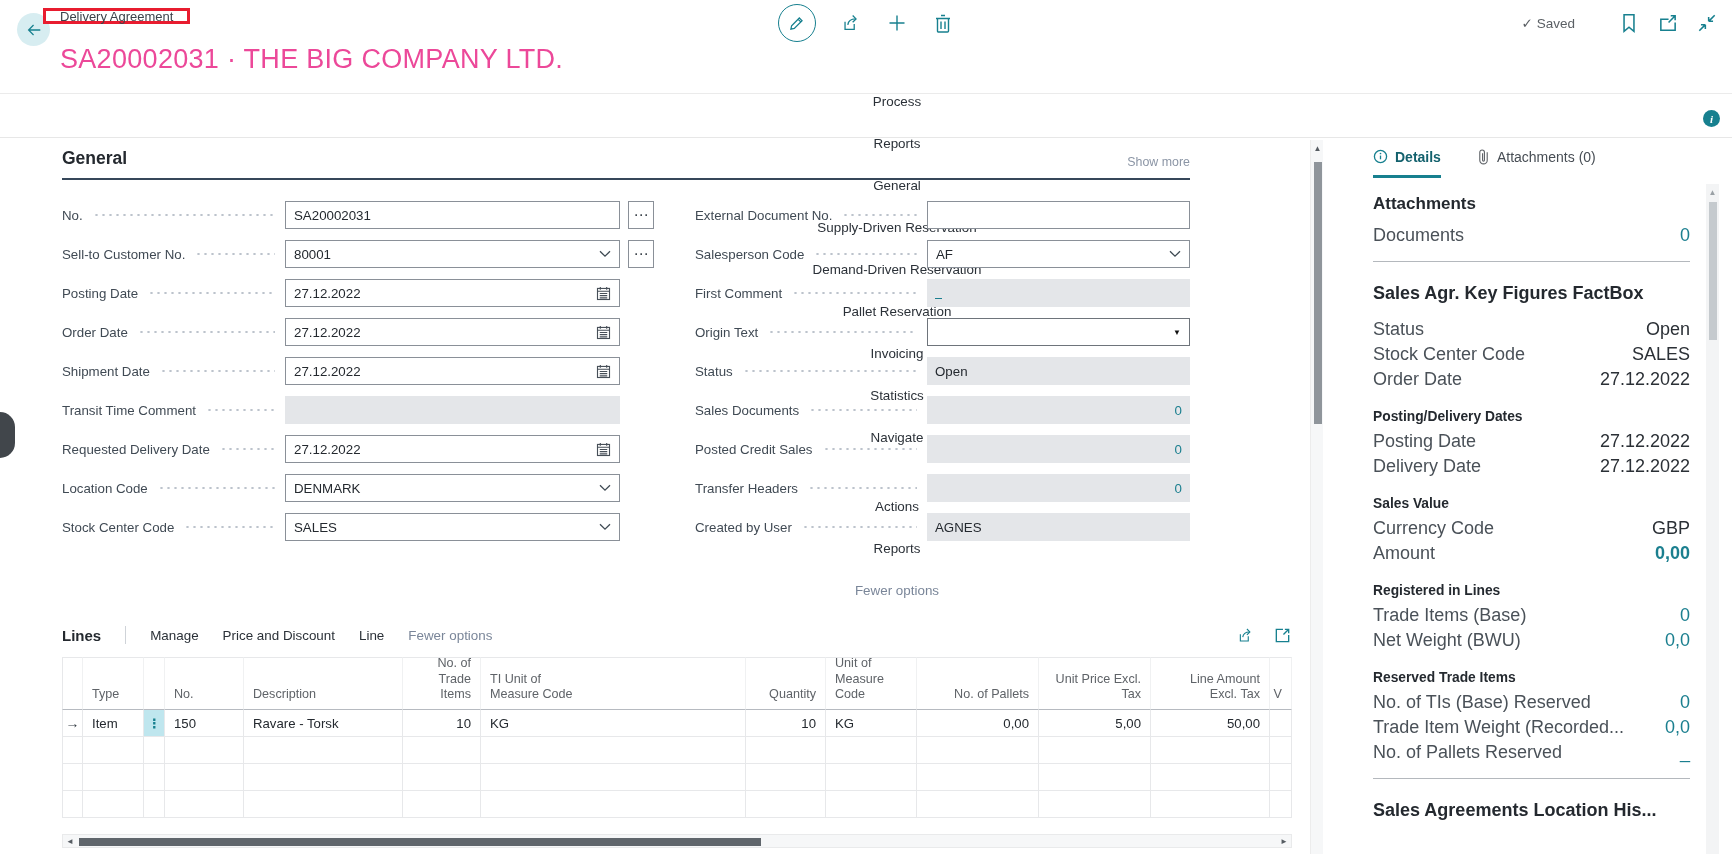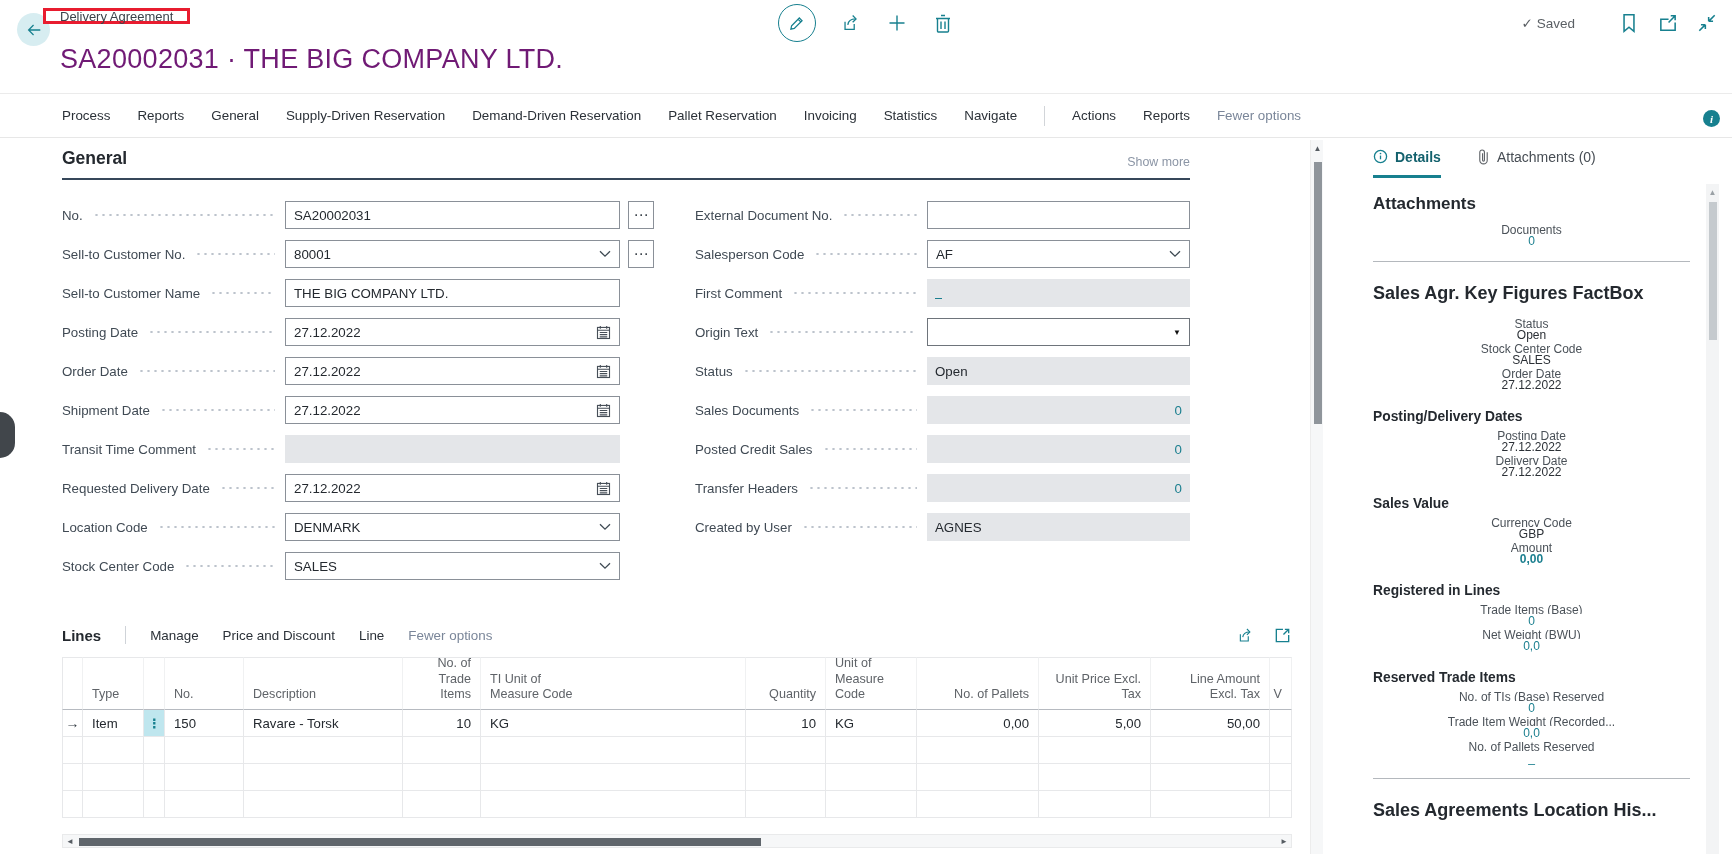--- a/index.html
+++ b/index.html
@@ -22,23 +22,23 @@
   .caption-box{left:43px; top:8px; height:16px; border:3px solid var(--red);
     display:flex; align-items:center; padding:0 14px; background:#fff; font-size:13px; color:#3c434b;}
   .topbar-center{left:778px; top:4px; display:flex; align-items:center; gap:24px;}
   .icon-circle{width:38px; height:38px; border-radius:50%; border:1px solid var(--teal);
     display:flex; align-items:center; justify-content:center; cursor:pointer;}
   .tb-icon{width:22px; height:22px; cursor:pointer;}
   .topbar-right{right:14px; top:12px; display:flex; align-items:center; gap:17px;}
   .saved{color:#5a5f64; font-size:13.5px; display:flex; gap:4px; align-items:center; margin-right:26px;}
 
   
-  .page-title{left:60px; top:44px; font-size:27px; font-weight:300; color:#701a75; letter-spacing:.3px;}
+  .page-title{left:60px; top:44px; font-size:27px; font-weight:300; color:#ec4899; letter-spacing:.3px;}
   .menubar{left:0; top:93px; width:1732px; height:45px; border-top:1px solid #ebebeb;
-    border-bottom:1px solid #e7e7e7; display:flex; align-items:center; padding-left:62px; gap:27px;}
+    border-bottom:1px solid #e7e7e7; display:flex; align-items:center; padding-left:62px; gap:27px;flex-direction:column;}
   .menu-item{font-size:13.4px; color:#2b3138; cursor:pointer; white-space:nowrap;}
   .menu-div{width:1px; height:20px; background:#d2d5d9;}
   .fewer{color:#7a8699;}
   .info-badge{right:12px; top:110px; width:17px; height:17px; border-radius:50%; background:var(--teal);
     color:#fff; font-size:11px; font-weight:700; display:flex; align-items:center; justify-content:center;
     font-family:"Liberation Serif",serif; font-style:italic; cursor:pointer;}
 
   
   .general-head{left:62px; top:148px; width:1128px; display:flex; align-items:flex-end;
     border-bottom:2px solid var(--headline); padding-bottom:9px;}
@@ -109,21 +109,21 @@
 
   
   .factbox{left:1373px; top:144px; width:317px;}
   .fb-tabs{display:flex; gap:36px; height:34px;}
   .fb-tab{display:flex; align-items:center; gap:7px; font-size:14px; color:#474d54; cursor:pointer;
     border-bottom:3px solid transparent; padding-bottom:6px;}
   .fb-tab.active{color:#13616d; font-weight:700; border-bottom-color:var(--teal);justify-content:center;}
   .fb-h-large{font-size:17px; font-weight:600; color:#24292f; margin:16px 0 9px;}
   .fb-h-xl{font-size:18px; font-weight:700; color:#24292f; margin:21px 0 13px;}
   .fb-h-sub{font-size:13.8px; font-weight:700; color:#24292f; margin:17px 0 5px;}
-  .fb-row{display:flex; align-items:center; height:25px; font-size:12px;flex-direction:column;}
+  .fb-row{display:flex; align-items:center; height:25px; font-size:18px;}
   .fb-label{color:#4a5158; flex:1; white-space:nowrap; overflow:hidden;}
   .fb-value{color:#2b3036; white-space:nowrap;}
   .fb-value.link{color:var(--teal-link); cursor:pointer;}
   .fb-value.link-bold{color:var(--teal-link); font-weight:700; cursor:pointer;}
   .fb-divider{border-top:1px solid #b4b8bd; margin:13px 0 2px;}
 </style>
 </head>
 <body>
 
 <div class="abs back-circle">
@@ -208,29 +208,20 @@
       <span class="field-label">Sell-to Customer No.</span>
       <span class="leader"></span>
       <div class="ctl-wrap">
         <div class="input">
           <span class="val">80001</span>
           <svg class="chev" viewBox="0 0 12 8">
             <path d="M1 1.2l5 5 5-5" fill="none" stroke="#404b54" stroke-width="1.3"></path>
           </svg>
         </div>
         <button class="ellipsis">⋯</button>
-      </div>
-    </div>
-    <div class="field-row">
-      <span class="field-label">Sell-to Customer Name</span>
-      <span class="leader"></span>
-      <div class="ctl-wrap">
-        <div class="input">
-          <span class="val">THE BIG COMPANY LTD.</span>
-        </div>
       </div>
     </div>
     <div class="field-row">
       <span class="field-label">Posting Date</span>
       <span class="leader"></span>
       <div class="ctl-wrap">
         <div class="input">
           <span class="val">27.12.2022</span>
           <svg class="cal" viewBox="0 0 16 16">
             <rect x="1.6" y="2.6" width="12.8" height="11.8" class="graystroke"></rect>

